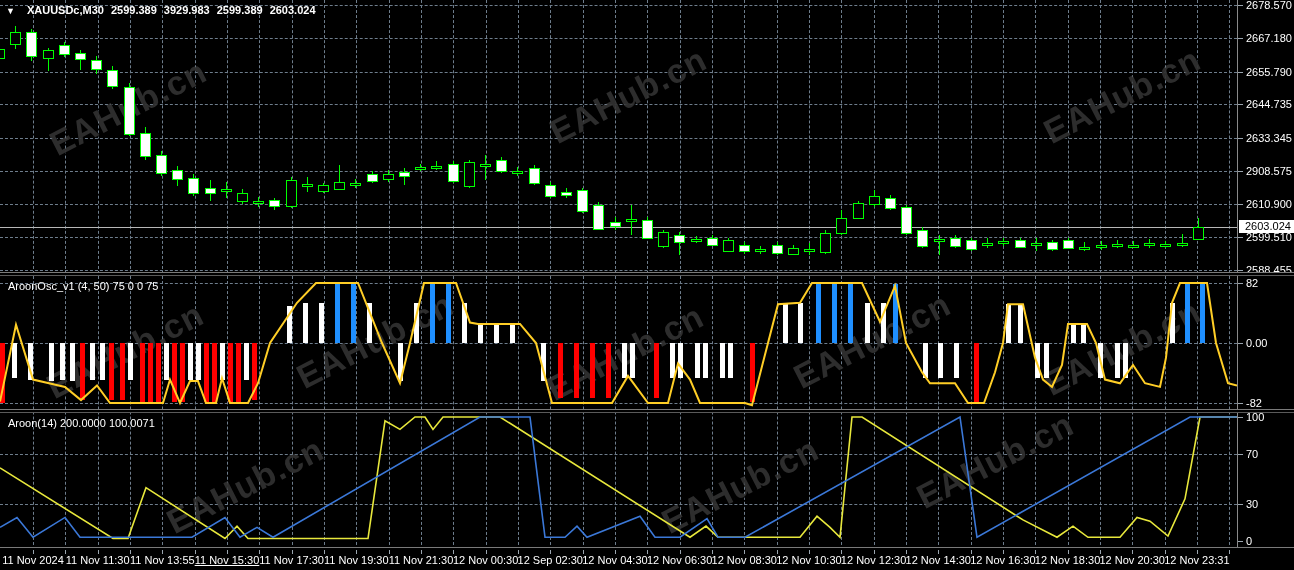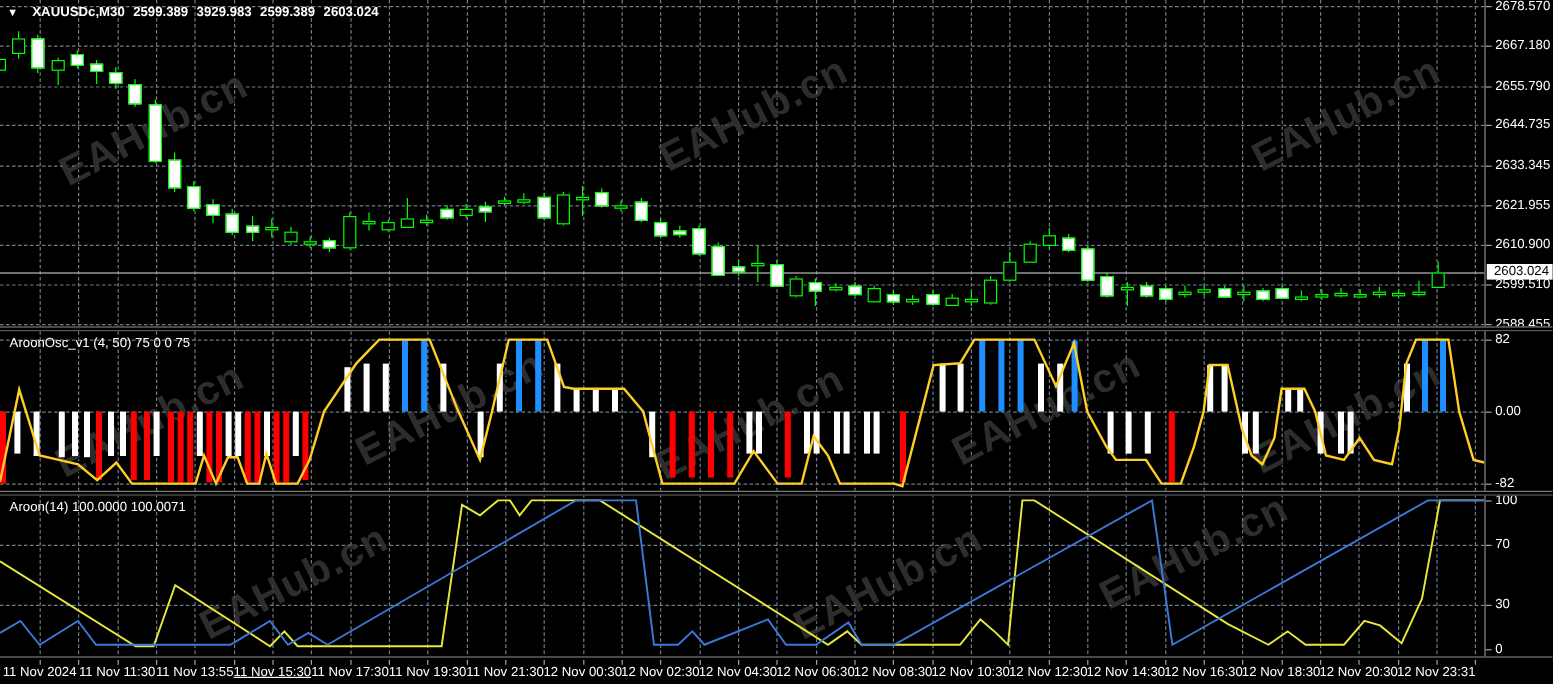--- a/index.html
+++ b/index.html
@@ -334,21 +334,21 @@
         <div class="hbar" style="left: 1081px; background: rgb(255, 255, 255); top: 323.976px; height: 19.0242px;"></div>
         <div class="hbar" style="left: 1098px; background: rgb(255, 255, 255); top: 343px; height: 35.1216px;"></div>
         <div class="hbar" style="left: 1115px; background: rgb(255, 255, 255); top: 343px; height: 35.1216px;"></div>
         <div class="hbar" style="left: 1123px; background: rgb(255, 255, 255); top: 343px; height: 35.1216px;"></div>
         <div class="hbar" style="left: 1170px; background: rgb(255, 255, 255); top: 302.757px; height: 40.2435px;"></div>
         <div class="hbar" style="left: 1185px; background: rgb(31, 143, 255); top: 283.001px; height: 59.9994px;"></div>
         <div class="hbar" style="left: 1200px; background: rgb(31, 143, 255); top: 283.001px; height: 59.9994px;"></div>
       </div>
     <div id="header"><span class="dd">▼</span><span>XAUUSDc,M30</span><span>2599.389</span><span>3929.983</span><span>2599.389</span><span>2603.024</span></div>
     <div class="pane-label" style="left:8px;top:280px;">AroonOsc_v1 (4, 50) 75 0 0 75</div>
-    <div class="pane-label" style="left:8px;top:417px;">Aroon(14) 100.0000 100.0071</div>
+    <div class="pane-label" style="left:8px;top:417px;">Aroon(14) 200.0000 100.0071</div>
   <svg class="lines" width="1237" height="134" style="top: 275px;">
         <polyline points="0,126.536 16,49.70749999999998 33,104.58499999999998 49,108.24349999999998 65,111.90199999999999 81,125.07260000000002 97,110.43860000000001 110,127.99939999999998 163,127.99939999999998 170,104.58499999999998 180,127.99939999999998 190,106.04840000000002 198,106.04840000000002 206,127.99939999999998 216,127.99939999999998 222,103.1216 230,127.99939999999998 248,127.99939999999998 258,108.24349999999998 270,68 297,27.756500000000017 316,8.00060000000002 358,8.00060000000002 382,68 400,108.24349999999998 410,68 424,8.00060000000002 456,8.00060000000002 470,47.512400000000014 478,48.97579999999999 520,48.97579999999999 536,68 552,127.99939999999998 612,127.99939999999998 628,100.92650000000003 648,127.99939999999998 668,127.99939999999998 678,88.48759999999999 690,104.58499999999998 700,127.99939999999998 745,127.99939999999998 752,130.1945 768,68 778,29.219899999999996 800,27.756500000000017 812,8.00060000000002 862,8.00060000000002 880,46.780700000000024 895,10.927399999999977 906,68 922,97.26800000000003 930,108.24349999999998 955,108.24349999999998 968,127.99939999999998 984,127.99939999999998 995,97.26800000000003 1003,68 1008,29.219899999999996 1023,29.219899999999996 1035,82.63400000000001 1043,104.58499999999998 1052,111.90199999999999 1062,89.95100000000002 1068,48.97579999999999 1087,48.97579999999999 1096,68 1105,104.58499999999998 1120,108.24349999999998 1133,89.95100000000002 1145,108.24349999999998 1160,111.90199999999999 1166,82.63400000000001 1172,27.756500000000017 1180,8.00060000000002 1207,8.00060000000002 1216,68 1228,108.24349999999998 1237,110.43860000000001" fill="none" stroke="#ffce26" stroke-width="2" stroke-linejoin="miter"></polyline>
       </svg>
       <svg class="lines" width="1237" height="135" style="top: 412px;">
         <polyline points="0,55.84000000000003 113,126.51999999999998 128,126.51999999999998 146,75.68 225,126.51999999999998 237,114.12 248,126.51999999999998 368,126.51999999999998 385,8.720000000000027 400,17.399999999999977 415,5 425,5 433,17.399999999999977 443,5 500,5 690,125.27999999999997 706,114.12 718,125.27999999999997 800,125.27999999999997 817,104.20000000000005 830,115.36000000000001 840,125.27999999999997 852,5 862,5 1023,107.91999999999996 1057,125.27999999999997 1073,114.12 1088,125.27999999999997 1120,125.27999999999997 1137,105.44000000000005 1150,109.15999999999997 1168,124.03999999999996 1185,86.84000000000003 1200,5 1237,5" fill="none" stroke="#e8e83c" stroke-width="1.6" stroke-linejoin="miter"></polyline>
       </svg>
       <svg class="lines" width="1237" height="135" style="top: 412px;">
         <polyline points="0,115.36000000000001 17,105.44000000000005 33,125.27999999999997 65,105.44000000000005 80,125.27999999999997 192,125.27999999999997 225,105.44000000000005 240,125.27999999999997 257,115.36000000000001 273,125.27999999999997 480,5 530,5 545,125.27999999999997 565,125.27999999999997 577,114.12 587,125.27999999999997 640,104.20000000000005 655,125.27999999999997 680,125.27999999999997 707,106.67999999999995 718,125.27999999999997 745,125.27999999999997 960,5 977,125.27999999999997 1190,5 1237,5" fill="none" stroke="#3b78d8" stroke-width="1.6" stroke-linejoin="miter"></polyline>
       </svg>
     </div>
@@ -362,21 +362,21 @@
   <div class="axis-label" style="top: -1px;">2678.570</div>
       <div class="axis-tick" style="top: 5px;"></div>
       <div class="axis-label" style="top: 32.4946px;">2667.180</div>
       <div class="axis-tick" style="top: 38.4946px;"></div>
       <div class="axis-label" style="top: 65.9891px;">2655.790</div>
       <div class="axis-tick" style="top: 71.9891px;"></div>
       <div class="axis-label" style="top: 98.4986px;">2644.735</div>
       <div class="axis-tick" style="top: 104.499px;"></div>
       <div class="axis-label" style="top: 131.993px;">2633.345</div>
       <div class="axis-tick" style="top: 137.993px;"></div>
-      <div class="axis-label" style="top: 165.488px;">2621.955</div>
+      <div class="axis-label" style="top: 165.488px;">2908.575</div>
       <div class="axis-tick" style="top: 171.488px;"></div>
       <div class="axis-label" style="top: 197.997px;">2610.900</div>
       <div class="axis-tick" style="top: 203.997px;"></div>
       <div class="axis-label" style="top: 231.492px;">2599.510</div>
       <div class="axis-tick" style="top: 237.492px;"></div>
       <div class="axis-label" style="top: 264.001px;">2588.455</div>
       <div class="axis-tick" style="top: 270.001px;"></div>
       <div class="axis-label" style="top: 277.001px;">82</div>
       <div class="axis-tick" style="top: 283.001px;"></div>
       <div class="axis-label" style="top: 337px;">0.00</div>
@@ -433,21 +433,21 @@
       <div class="time-tick" style="left: 1196.88px;"></div>
       <div class="time-tick" style="left: 1229.21px;"></div>
       <div class="time-label" style="left: 33px;">11 Nov 2024</div>
       <div class="time-label" style="left: 97.66px;">11 Nov 11:30</div>
       <div class="time-label" style="left: 162.32px;">11 Nov 13:55</div>
       <div class="time-label" style="left: 226.98px; text-decoration: underline;">11 Nov 15:30</div>
       <div class="time-label" style="left: 291.64px;">11 Nov 17:30</div>
       <div class="time-label" style="left: 356.3px;">11 Nov 19:30</div>
       <div class="time-label" style="left: 420.96px;">11 Nov 21:30</div>
       <div class="time-label" style="left: 485.62px;">12 Nov 00:30</div>
-      <div class="time-label" style="left: 550.28px;">12 Nov 02:30</div>
+      <div class="time-label" style="left: 550.28px;">12 Sep 02:30</div>
       <div class="time-label" style="left: 614.94px;">12 Nov 04:30</div>
       <div class="time-label" style="left: 679.6px;">12 Nov 06:30</div>
       <div class="time-label" style="left: 744.26px;">12 Nov 08:30</div>
       <div class="time-label" style="left: 808.92px;">12 Nov 10:30</div>
       <div class="time-label" style="left: 873.58px;">12 Nov 12:30</div>
       <div class="time-label" style="left: 938.24px;">12 Nov 14:30</div>
       <div class="time-label" style="left: 1002.9px;">12 Nov 16:30</div>
       <div class="time-label" style="left: 1067.56px;">12 Nov 18:30</div>
       <div class="time-label" style="left: 1132.22px; text-align: center;">12 Nov 20:30</div>
       <div class="time-label" style="left: 1196.88px;">12 Nov 23:31</div>

